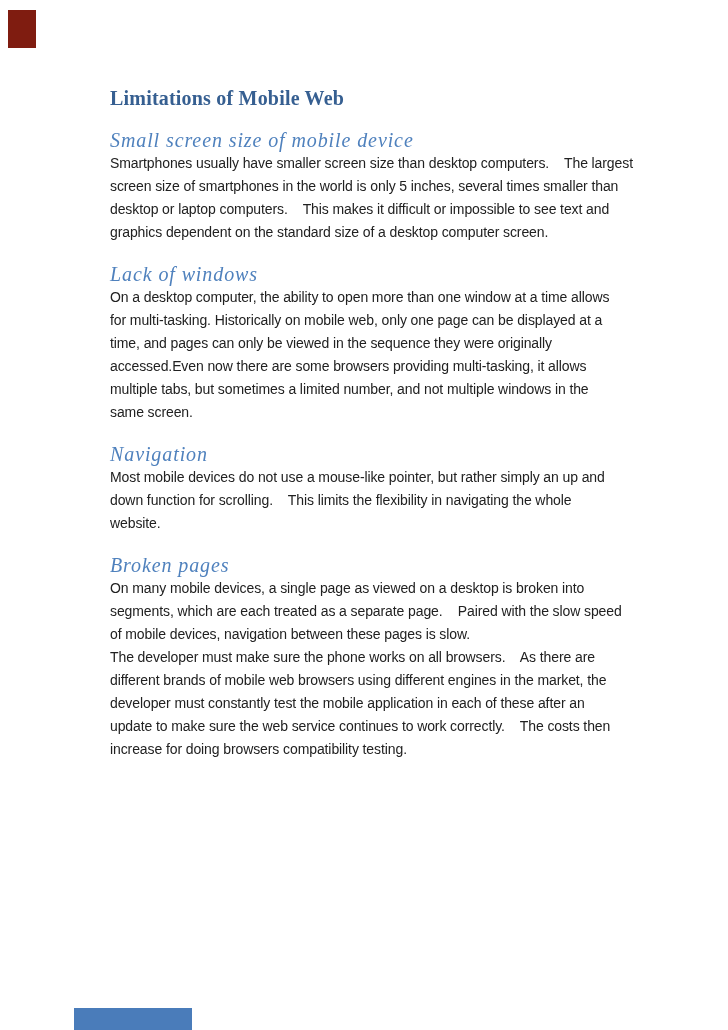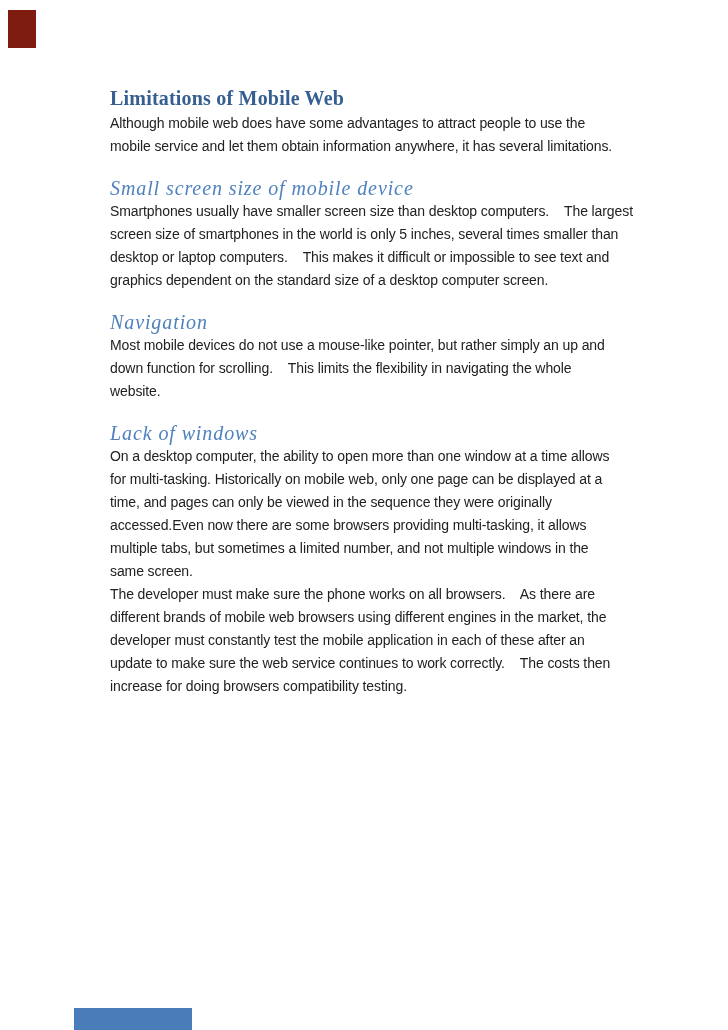--- a/index.html
+++ b/index.html
@@ -60,49 +60,51 @@
 <body>
 
 <div class="page">
 
   <div class="fragment-top"></div>
 
   <div class="content">
 
     <h1 class="doc-title">Limitations of Mobile Web</h1>
 
-    <p class="body">Although mobile web does have some advantages to attract people to use the
-mobile service and let them obtain information anywhere, it has several limitations.</p>
 
     <section>
       <h2 class="sec-heading">Small screen size of mobile device</h2>
       <p class="body">Smartphones usually have smaller screen size than desktop computers.    The largest
 screen size of smartphones in the world is only 5 inches, several times smaller than
 desktop or laptop computers.    This makes it difficult or impossible to see text and
 graphics dependent on the standard size of a desktop computer screen.</p>
-    </section>
-
-    <section>
-      <h2 class="sec-heading">Navigation</h2>
-      <p class="body">Most mobile devices do not use a mouse-like pointer, but rather simply an up and
-down function for scrolling.    This limits the flexibility in navigating the whole
-website.</p>
     </section>
 
     <section>
       <h2 class="sec-heading">Lack of windows</h2>
       <p class="body">On a desktop computer, the ability to open more than one window at a time allows
 for multi-tasking. Historically on mobile web, only one page can be displayed at a
 time, and pages can only be viewed in the sequence they were originally
 accessed.Even now there are some browsers providing multi-tasking, it allows
 multiple tabs, but sometimes a limited number, and not multiple windows in the
 same screen.</p>
     </section>
 
     <section>
+      <h2 class="sec-heading">Navigation</h2>
+      <p class="body">Most mobile devices do not use a mouse-like pointer, but rather simply an up and
+down function for scrolling.    This limits the flexibility in navigating the whole
+website.</p>
+    </section>
+
+    <section>
+      <h2 class="sec-heading">Broken pages</h2>
+      <p class="body">On many mobile devices, a single page as viewed on a desktop is broken into
+segments, which are each treated as a separate page.    Paired with the slow speed
+of mobile devices, navigation between these pages is slow.</p>
     </section>
 
     <section>
       <p class="body">The developer must make sure the phone works on all browsers.    As there are
 different brands of mobile web browsers using different engines in the market, the
 developer must constantly test the mobile application in each of these after an
 update to make sure the web service continues to work correctly.    The costs then
 increase for doing browsers compatibility testing.</p>
     </section>
 

